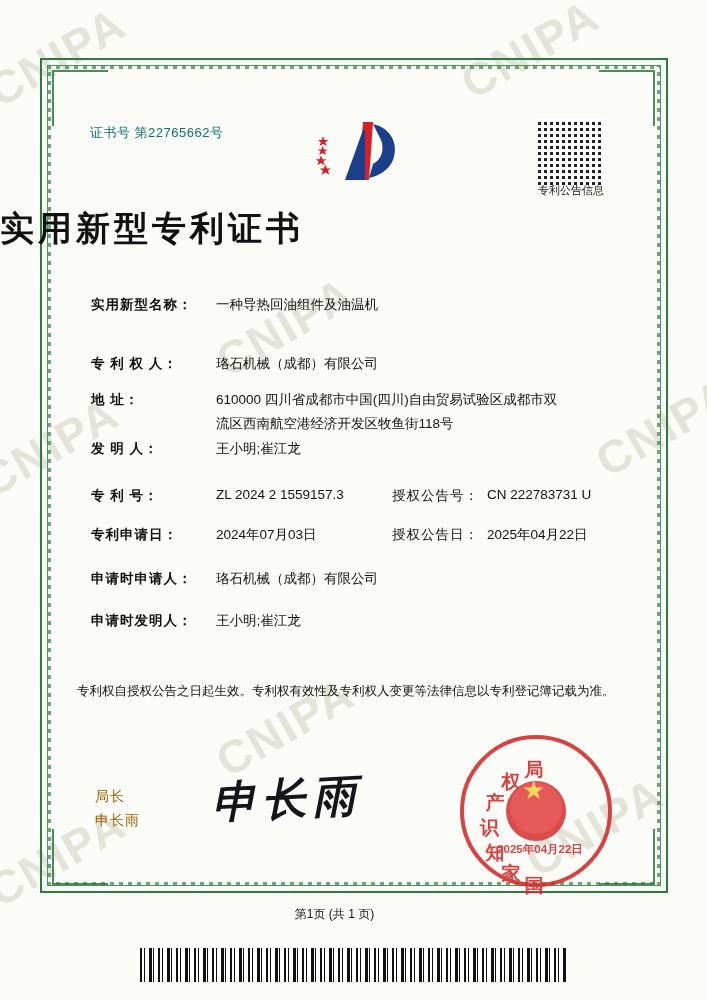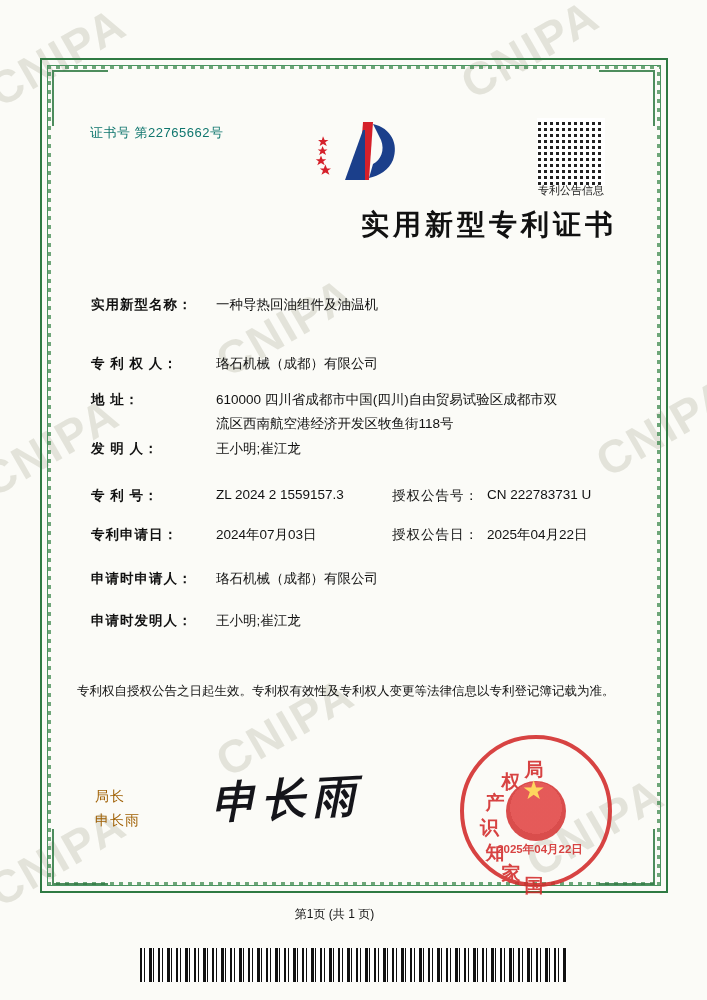--- a/index.html
+++ b/index.html
@@ -123,23 +123,23 @@
     width: 96px;
     text-align: center;
     font-size: 11px;
     color: #222;
   }
   .title {
     position: absolute;
     left: 0;
     top: 206px;
     width: 617px;
-    text-align: right;
+    text-align: left;
     font-family: "Liberation Serif", serif;
-    font-size: 28px;
+    font-size: 34px;
     font-weight: bold;
     letter-spacing: 4px;
     color: #111;
   }
 
   
   .field {
     position: absolute;
     font-size: 13.5px;
     color: #111;

